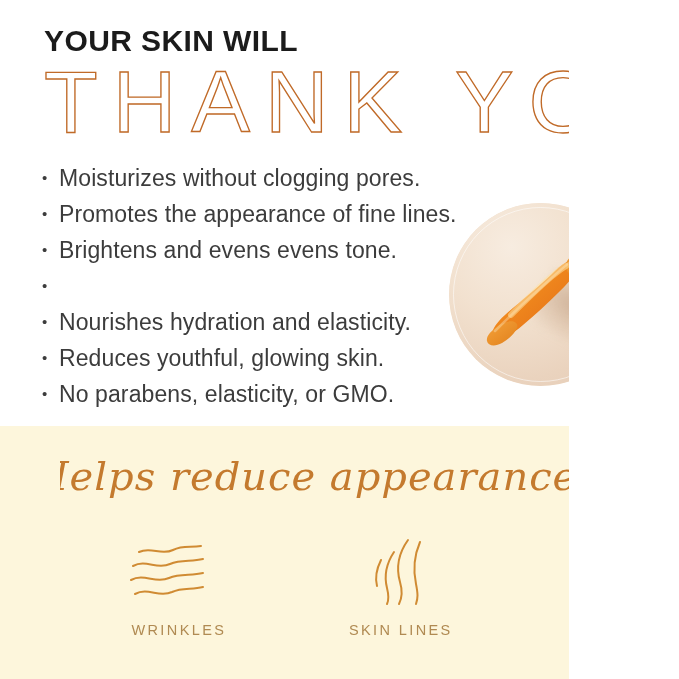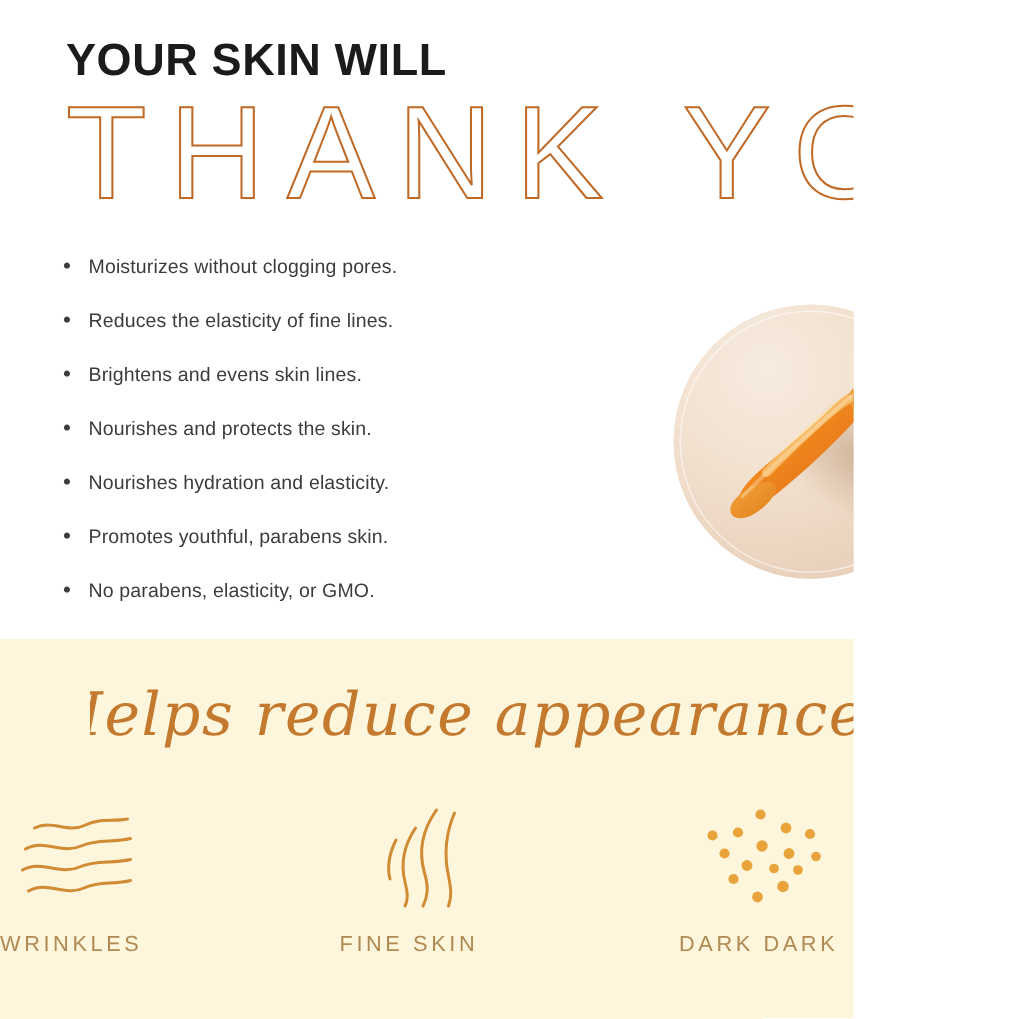--- a/index.html
+++ b/index.html
@@ -85,21 +85,21 @@
     white-space: nowrap;
   }
   .benefit-bullet {
     width: 17px;
     flex: 0 0 17px;
     color: #3c3c3c;
     font-size: 15px;
     line-height: 36px;
   }
   .benefit-text {
-    font-size: 13px;
+    font-size: 23px;
     color: #3c3c3c;
     text-align: center;
   }
 
   
   #product-circle {
     position: absolute;
     left: 449px;
     top: 203px;
     width: 183px;
@@ -169,21 +169,21 @@
     position: absolute;
     left: 0;
     top: 108px;
     width: 679px;
     display: flex;
   }
   .concern {
     flex: 1 1 0;
     display: flex;
     flex-direction: column;
-    align-items: flex-start;
+    align-items: flex-end;
   }
   .concern-icon {
     height: 78px;
     width: 110px;
     display: flex;
     align-items: center;
     justify-content: center;
   }
   .concern-label {
     margin-top: 10px;
@@ -209,37 +209,36 @@
       </svg>
     </div>
 
     <ul id="benefits-list">
       <li class="benefit-item">
         <span class="benefit-bullet">•</span>
         <span class="benefit-text">Moisturizes without clogging pores.</span>
       </li>
       <li class="benefit-item">
         <span class="benefit-bullet">•</span>
-        <span class="benefit-text">Reduces the elasticity of fine lines.</span>
-      </li>
-      <li class="benefit-item">
-        <span class="benefit-bullet">•</span>
-        <span class="benefit-text">Brightens and evens skin lines.</span>
-      </li>
-      <li class="benefit-item">
-        <span class="benefit-bullet">•</span>
-        <span class="benefit-text">Nourishes and protects the skin.</span>
+        <span class="benefit-text">Promotes the appearance of fine lines.</span>
+      </li>
+      <li class="benefit-item">
+        <span class="benefit-bullet">•</span>
+        <span class="benefit-text">Brightens and evens evens tone.</span>
+      </li>
+      <li class="benefit-item">
+        <span class="benefit-bullet">•</span>
       </li>
       <li class="benefit-item">
         <span class="benefit-bullet">•</span>
         <span class="benefit-text">Nourishes hydration and elasticity.</span>
       </li>
       <li class="benefit-item">
         <span class="benefit-bullet">•</span>
-        <span class="benefit-text">Promotes youthful, parabens skin.</span>
+        <span class="benefit-text">Reduces youthful, glowing skin.</span>
       </li>
       <li class="benefit-item">
         <span class="benefit-bullet">•</span>
         <span class="benefit-text">No parabens, elasticity, or GMO.</span>
       </li>
     </ul>
 
     <div id="product-circle">
       <div class="photo-bg"></div>
       <div class="photo-shadow"></div>
@@ -304,21 +303,21 @@
         <div class="concern-icon">
           <svg width="96" height="70" viewBox="0 0 96 70">
             <g fill="none" stroke="#d08b33" stroke-width="2" stroke-linecap="round">
               <path d="M58,2 C48,16 46,30 50,44 C53,54 52,60 49,66"></path>
               <path d="M44,14 C36,26 34,38 37,50 C39,58 39,62 37,66"></path>
               <path d="M31,22 C26,32 25,40 27,48"></path>
               <path d="M70,4 C64,18 63,32 66,46 C68,56 68,60 66,66"></path>
             </g>
           </svg>
         </div>
-        <div class="concern-label">FINE SKIN</div>
+        <div class="concern-label">SKIN LINES</div>
       </div>
 
       <div class="concern">
         <div class="concern-icon">
           <svg width="96" height="70" viewBox="0 0 96 70">
             <g fill="#e8a43a">
               <circle cx="47" cy="5" r="3.4"></circle>
               <circle cx="64" cy="14" r="3.6"></circle>
               <circle cx="32" cy="17" r="3.4"></circle>
               <circle cx="15" cy="19" r="3.4"></circle>

